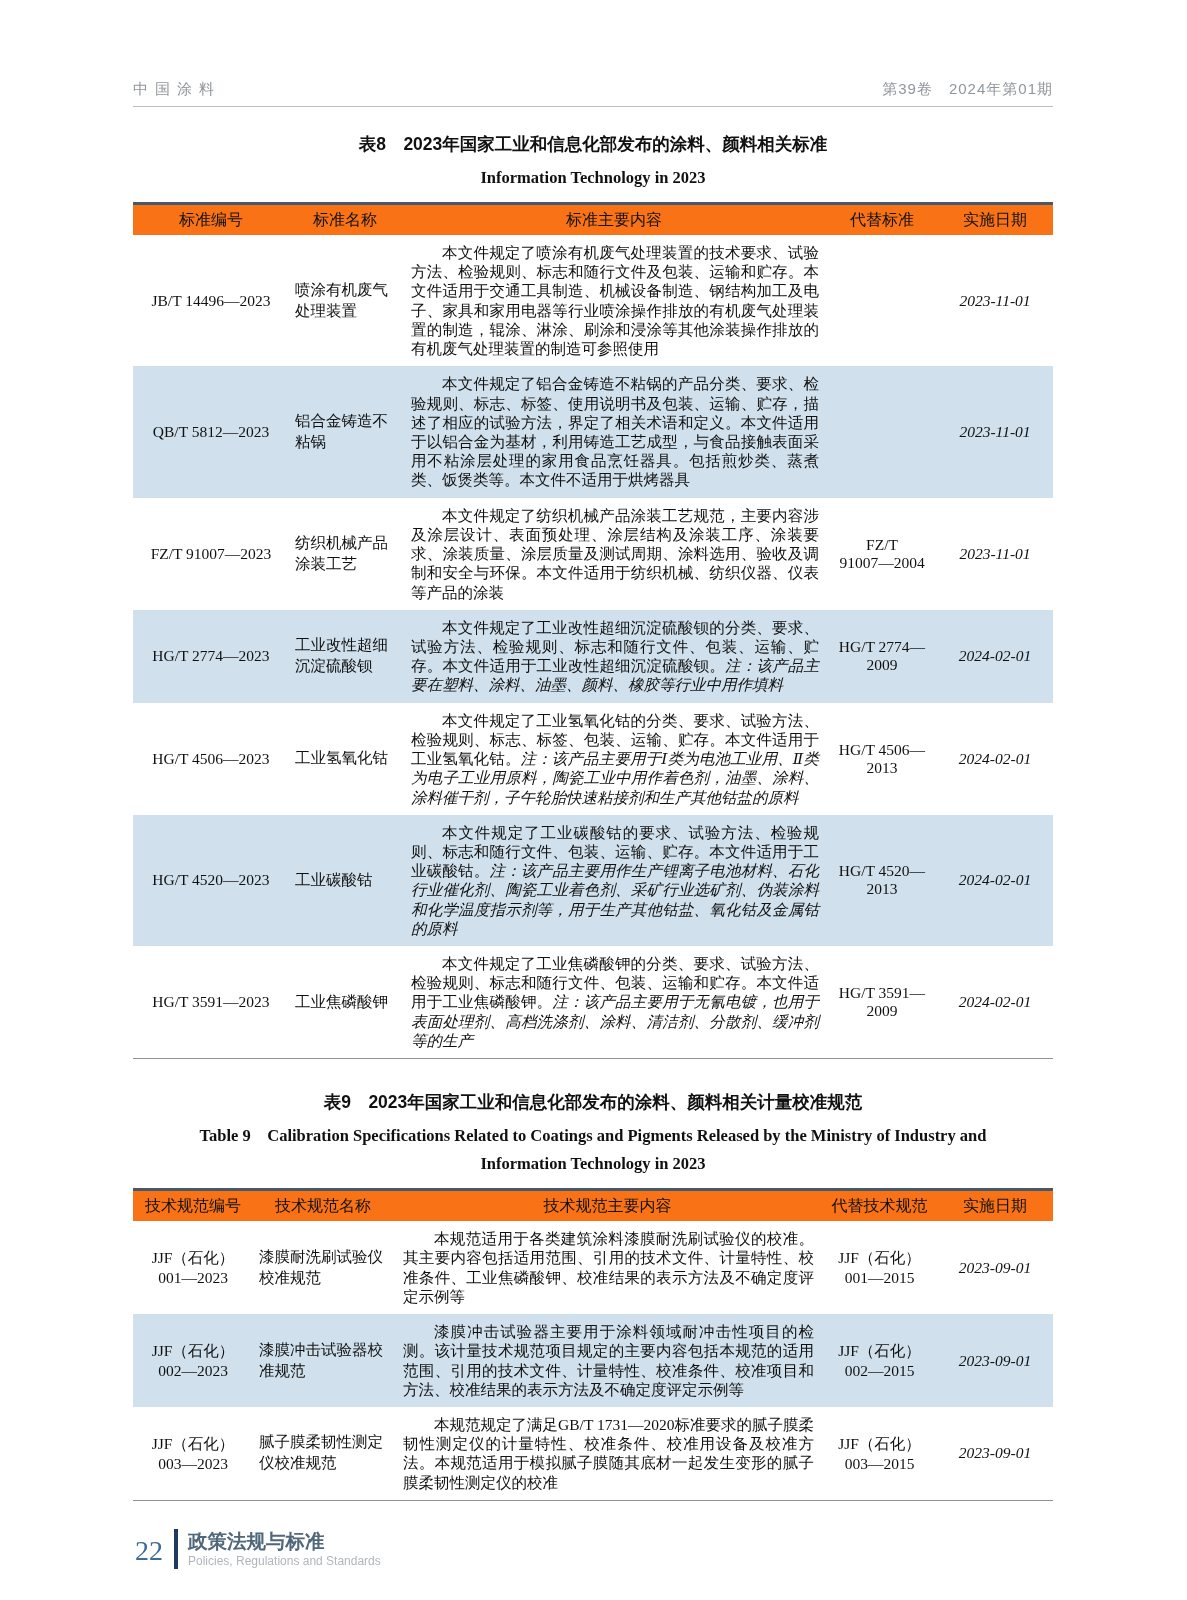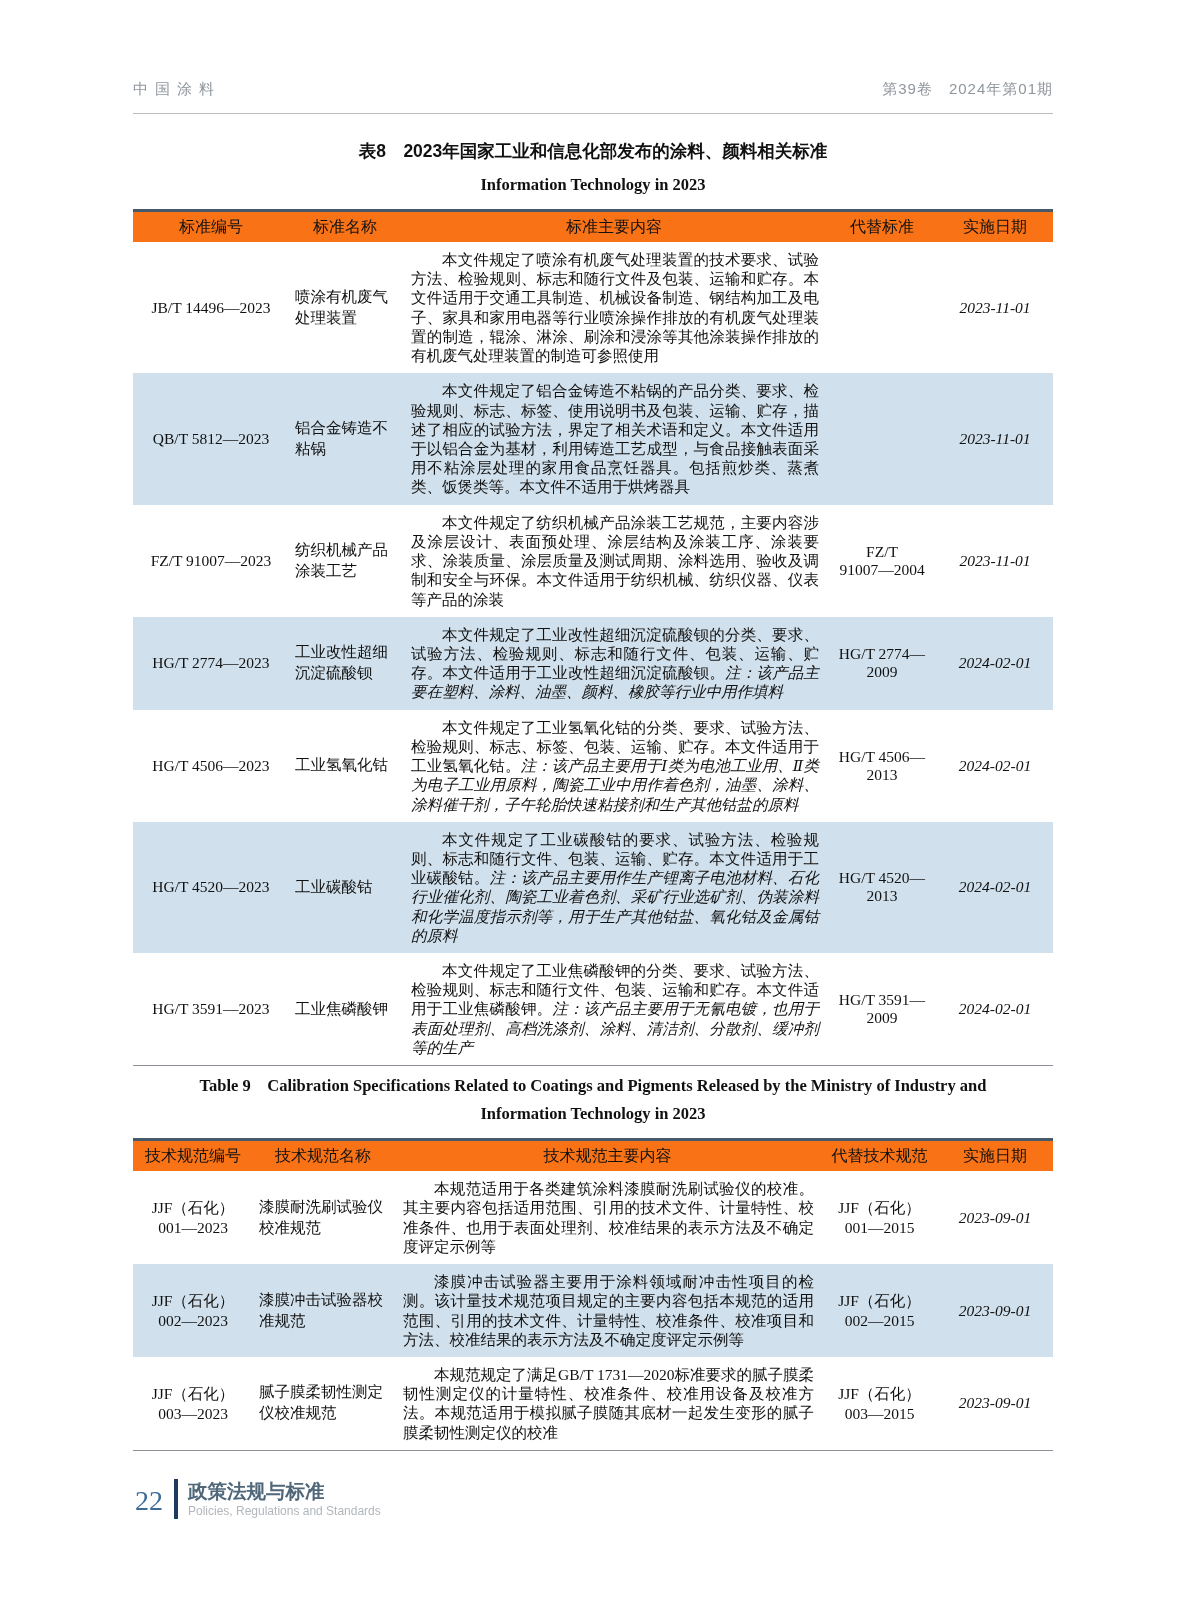--- a/index.html
+++ b/index.html
@@ -8,21 +8,21 @@
     width:1187px; height:1600px; overflow:hidden;
     background:#ffffff;
     font-family:"Liberation Serif","DejaVu Serif",serif;
     color:#111;
   }
   .page { width:920px; margin-left:133px; padding-top:80px; }
 
   
   .runhead {
     display:flex; justify-content:space-between; align-items:flex-end;
-    padding-bottom:14px; border-bottom:1px solid #b9bec3;
+    padding-bottom:7px; border-bottom:1px solid #b9bec3;
     color:#8f969d; font-size:15px;
     font-family:"Liberation Sans","DejaVu Sans",sans-serif;
   }
   .runhead .journal { letter-spacing:7px; }
   .runhead .issue { letter-spacing:1px; }
 
   
   .tbl-title-zh {
     text-align:center; font-family:"Liberation Sans","DejaVu Sans",sans-serif;
     font-weight:bold; font-size:17.5px; margin-top:25px; margin-bottom:8px;
@@ -172,20 +172,21 @@
           </td>
           <td class="c3">HG/T 3591—
 2009</td>
           <td class="c4">2024-02-01</td>
         </tr>
       </tbody>
     </table>
 
   <div class="gap"></div>
 
+  <div class="tbl-title-zh">表9　2023年国家工业和信息化部发布的涂料、颜料相关计量校准规范</div>
   <div class="tbl-title-en">
     <div>Table 9　Calibration Specifications Related to Coatings and Pigments Released by the Ministry of Industry and</div>
     <div>Information Technology in 2023</div>
   </div>
 
   <table class="std t9">
       <thead>
         <tr>
           <th class="c0">技术规范编号</th>
           <th class="c1">技术规范名称</th>
@@ -193,21 +194,21 @@
           <th class="c3">代替技术规范</th>
           <th class="c4">实施日期</th>
         </tr>
       </thead>
       <tbody>
         <tr>
           <td class="c0">JJF（石化）
 001—2023</td>
           <td class="c1">漆膜耐洗刷试验仪校准规范</td>
           <td class="c2">
-            <p class="content">本规范适用于各类建筑涂料漆膜耐洗刷试验仪的校准。其主要内容包括适用范围、引用的技术文件、计量特性、校准条件、也用于表面处理剂、校准结果的表示方法及不确定度评定示例等</p>
+            <p class="content">本规范适用于各类建筑涂料漆膜耐洗刷试验仪的校准。其主要内容包括适用范围、引用的技术文件、计量特性、校准条件、工业焦磷酸钾、校准结果的表示方法及不确定度评定示例等</p>
           </td>
           <td class="c3">JJF（石化）
 001—2015</td>
           <td class="c4">2023-09-01</td>
         </tr>
         <tr>
           <td class="c0">JJF（石化）
 002—2023</td>
           <td class="c1">漆膜冲击试验器校准规范</td>
           <td class="c2">

